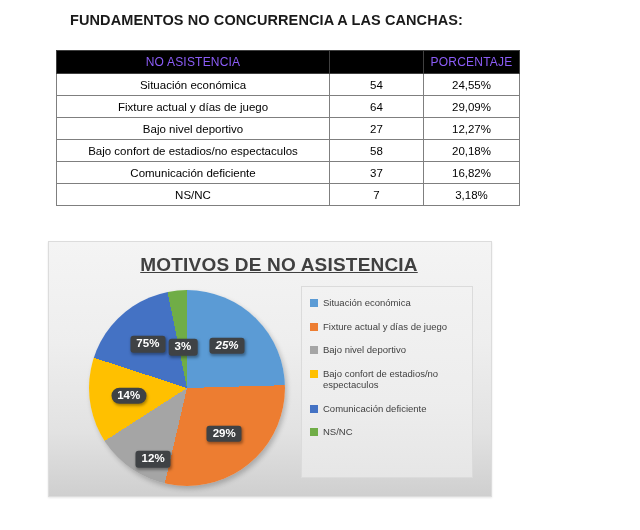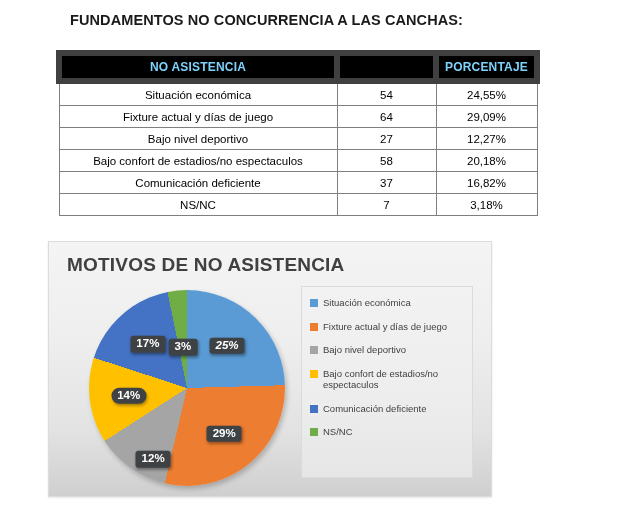--- a/index.html
+++ b/index.html
@@ -46,24 +46,24 @@
     border: 1px solid #7f7f7f;
     font-size: 11.5px;
     height: 21px;
     padding: 0 4px;
     text-align: center;
     vertical-align: middle;
     background: #ffffff;
   }
   table.data-table thead th {
     background: #000000;
-    color: #7dd3fc;
-    font-weight: bold;
+    color: #8b5cf6;
+    font-weight: normal;
     font-size: 12px;
-    border: 6px solid #404040;
+    border: 1px solid #404040;
     height: 22px;
     letter-spacing: 0.2px;
   }
   table.data-table thead th.hdr-blank {
     background: #000000;
   }
   .col-label { width: 264px; }
   .col-count { width: 85px; }
   .col-pct   { width: 87px; }
 
@@ -77,26 +77,28 @@
     background: linear-gradient(180deg, #f4f4f4 0%, #eeeeee 40%, #e2e2e2 75%, #cfcfcf 100%);
     border: 1px solid #dcdcdc;
     box-shadow: 0 1px 2px rgba(0,0,0,0.10);
     overflow: hidden;
   }
   #chart-title {
     position: absolute;
     left: 0;
     top: 12px;
     width: 100%;
+    text-align: center;
     padding-left: 18px;
     box-sizing: border-box;
     font-size: 19px;
     font-weight: bold;
     color: #404040;
     letter-spacing: 0.2px;
+    text-decoration: underline;
   }
 
   
   #pie-area {
     position: absolute;
     left: 16px;
     top: 46px;
     width: 256px;
     height: 200px;
   }
@@ -205,21 +207,21 @@
 
   <div id="chart-title">MOTIVOS DE NO ASISTENCIA</div>
 
   <div id="pie-area">
     <div id="pie" style="background: conic-gradient(rgb(91, 155, 213) 0deg, rgb(91, 155, 213) 88.36deg, rgb(237, 125, 49) 88.36deg, rgb(237, 125, 49) 193.09deg, rgb(165, 165, 165) 193.09deg, rgb(165, 165, 165) 237.27deg, rgb(255, 192, 0) 237.27deg, rgb(255, 192, 0) 288deg, rgb(68, 114, 196) 288deg, rgb(68, 114, 196) 348.55deg, rgb(112, 173, 71) 348.55deg, rgb(112, 173, 71) 360deg);"></div>
 
   <div class="pie-label" style="left: 162px; top: 57.8326px; transform: translate(-50%, -50%); font-style: italic;">25%</div>
       <div class="pie-label" style="left: 159.221px; top: 145.52px; transform: translate(-50%, -50%);">29%</div>
       <div class="pie-label" style="left: 88.121px; top: 148.059px; transform: translate(-50%, -50%); margin-top: 23px;">12%</div>
       <div class="pie-label" style="left: 63.6849px; top: 107.536px; transform: translate(-50%, -50%); border-radius: 8px;">14%</div>
-      <div class="pie-label" style="left: 82.8636px; top: 56.1163px; transform: translate(-50%, -50%);">17%</div>
+      <div class="pie-label" style="left: 82.8636px; top: 56.1163px; transform: translate(-50%, -50%);">75%</div>
       <div class="pie-label" style="left: 117.893px; top: 59.0455px; transform: translate(-50%, -50%);">3%</div>
     </div>
 
   <div id="legend-panel">
       <div class="legend-item">
         <span class="legend-swatch" style="background: rgb(91, 155, 213);"></span>
         <span class="legend-text">Situación económica</span>
       </div>
       <div class="legend-item">
         <span class="legend-swatch" style="background: rgb(237, 125, 49);"></span>

